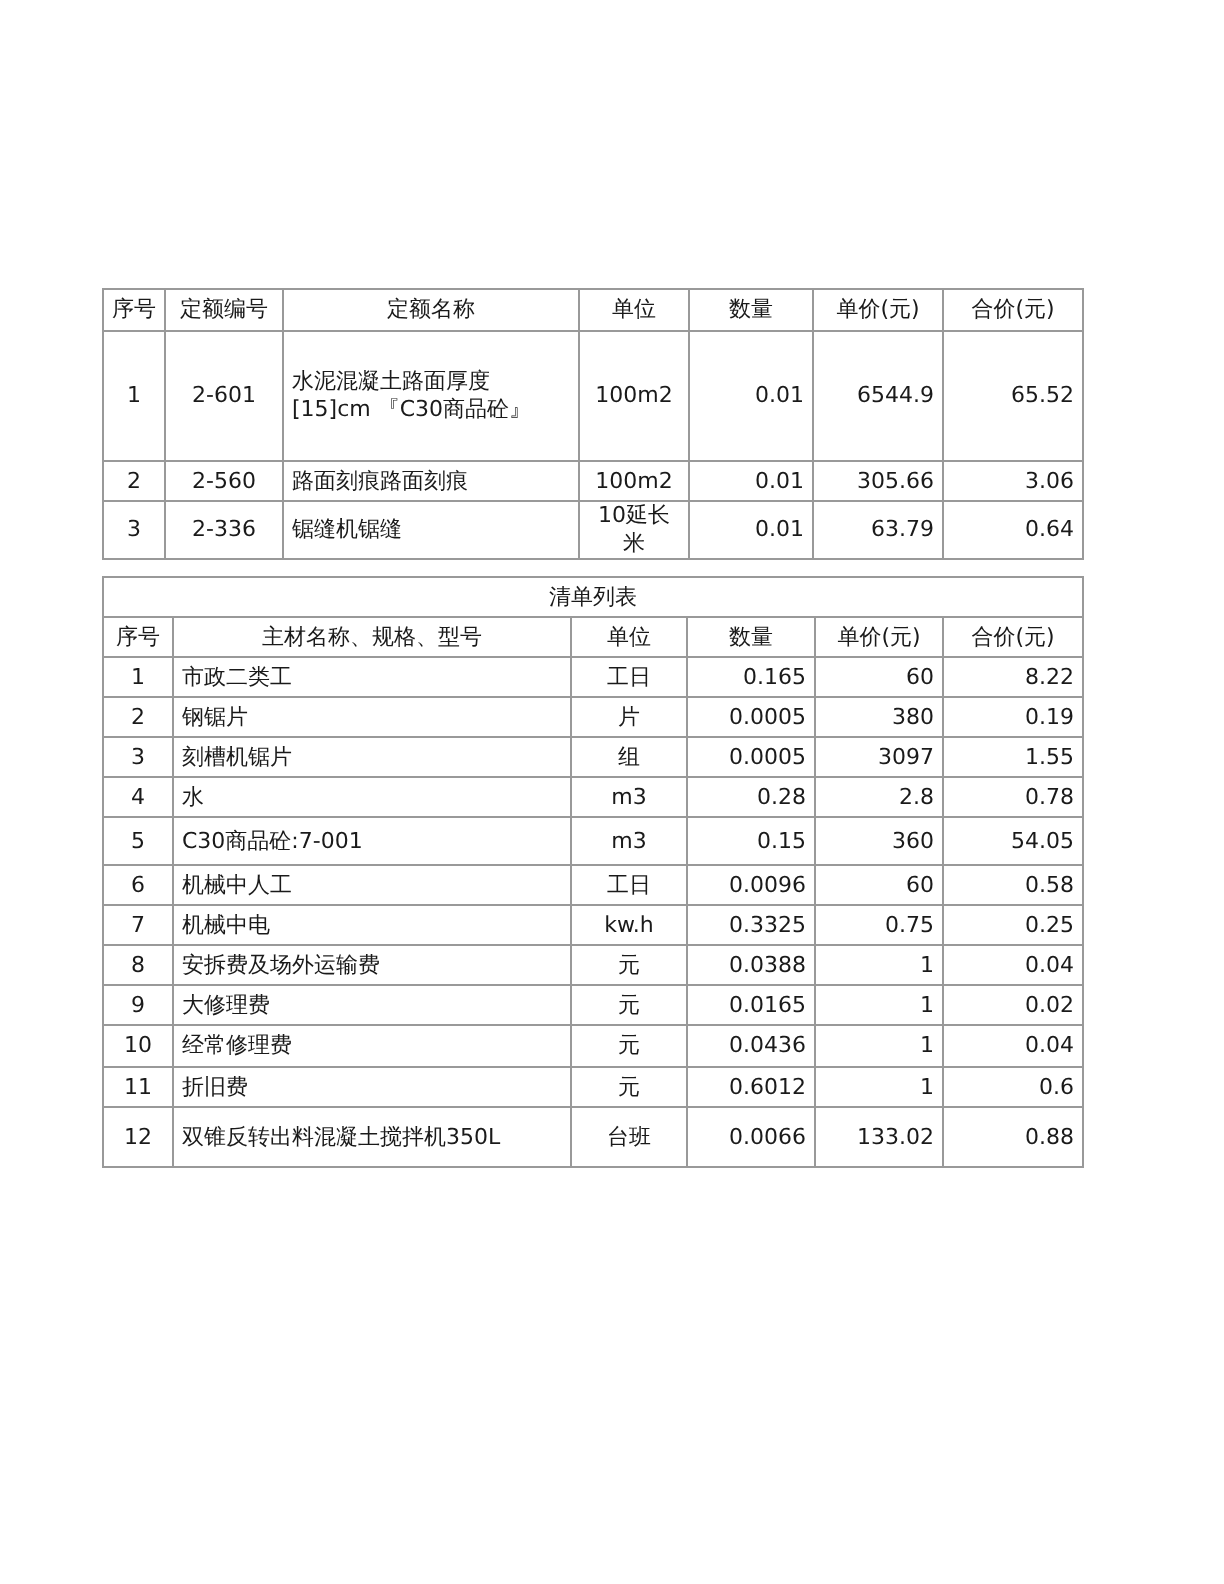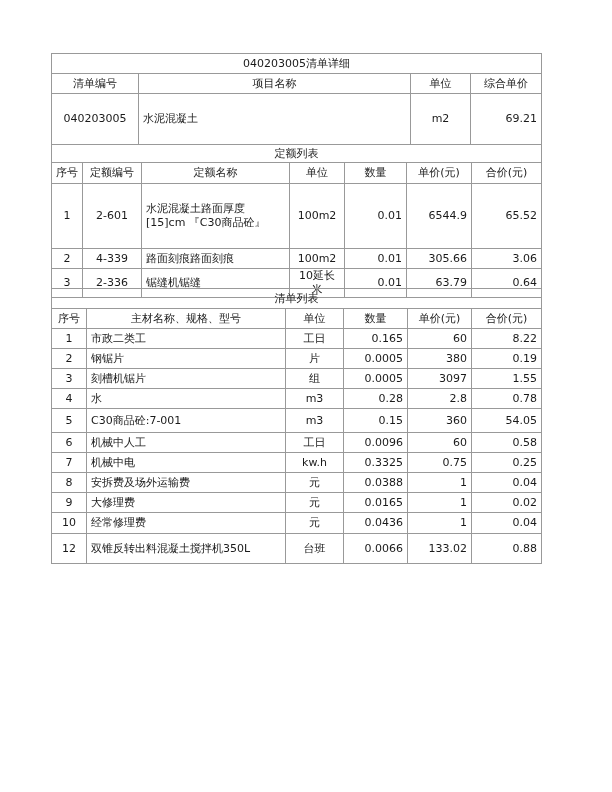--- a/index.html
+++ b/index.html
@@ -42,60 +42,32 @@
   tr.h65 { height: 65px; }
   #tbl-summary { left: 51px; top: 53px;  width: 490px; }
   #tbl-quota   { left: 51px; top: 144px; width: 490px; }
   #tbl-list    { left: 51px; top: 288px; width: 490px; }
 </style>
 </head>
 <body>
 
 <div class="sheet">
 
-  <table class="doc" id="tbl-summary">
-    <colgroup>
-        <col style="width:87px">
-        <col style="width:272px">
-        <col style="width:60px">
-        <col style="width:71px">
-      </colgroup>
-    <tbody>
-        <tr class="h20">
-      <td class="c" colspan="4">040203005清单详细</td>
-    </tr>
-    <tr class="h20">
-      <td class="c">清单编号</td>
-      <td class="c">项目名称</td>
-      <td class="c">单位</td>
-      <td class="c">综合单价</td>
-    </tr>
-    <tr class="h51">
-      <td class="c">040203005</td>
-      <td class="l">水泥混凝土</td>
-      <td class="c">m2</td>
-      <td class="r">69.21</td>
-    </tr>
-  </tbody>
-    </table>
 
   <table class="doc" id="tbl-quota">
     <colgroup>
         <col style="width:31px">
         <col style="width:59px">
         <col style="width:148px">
         <col style="width:55px">
         <col style="width:62px">
         <col style="width:65px">
         <col style="width:70px">
       </colgroup>
     <tbody>
-        <tr class="h18">
-      <td class="c" colspan="7">定额列表</td>
-    </tr>
     <tr class="h21">
       <td class="c">序号</td>
       <td class="c">定额编号</td>
       <td class="c">定额名称</td>
       <td class="c">单位</td>
       <td class="c">数量</td>
       <td class="c">单价(元)</td>
       <td class="c">合价(元)</td>
     </tr>
     <tr class="h65">
@@ -103,21 +75,21 @@
       <td class="c">2-601</td>
       <td class="l pre">水泥混凝土路面厚度
 [15]cm 『C30商品砼』</td>
       <td class="c">100m2</td>
       <td class="r">0.01</td>
       <td class="r">6544.9</td>
       <td class="r">65.52</td>
     </tr>
     <tr class="h20">
       <td class="c">2</td>
-      <td class="c">4-339</td>
+      <td class="c">2-560</td>
       <td class="l">路面刻痕路面刻痕</td>
       <td class="c">100m2</td>
       <td class="r">0.01</td>
       <td class="r">305.66</td>
       <td class="r">3.06</td>
     </tr>
     <tr class="h20">
       <td class="c">3</td>
       <td class="c">2-336</td>
       <td class="l">锯缝机锯缝</td>
@@ -223,20 +195,28 @@
       <td class="r">0.02</td>
     </tr>
     <tr class="h21">
       <td class="c">10</td>
       <td class="l">经常修理费</td>
       <td class="c">元</td>
       <td class="r">0.0436</td>
       <td class="r">1</td>
       <td class="r">0.04</td>
     </tr>
+    <tr class="h20">
+      <td class="c">11</td>
+      <td class="l">折旧费</td>
+      <td class="c">元</td>
+      <td class="r">0.6012</td>
+      <td class="r">1</td>
+      <td class="r">0.6</td>
+    </tr>
     <tr class="h30">
       <td class="c">12</td>
       <td class="l">双锥反转出料混凝土搅拌机350L</td>
       <td class="c">台班</td>
       <td class="r">0.0066</td>
       <td class="r">133.02</td>
       <td class="r">0.88</td>
     </tr>
   </tbody>
     </table>

